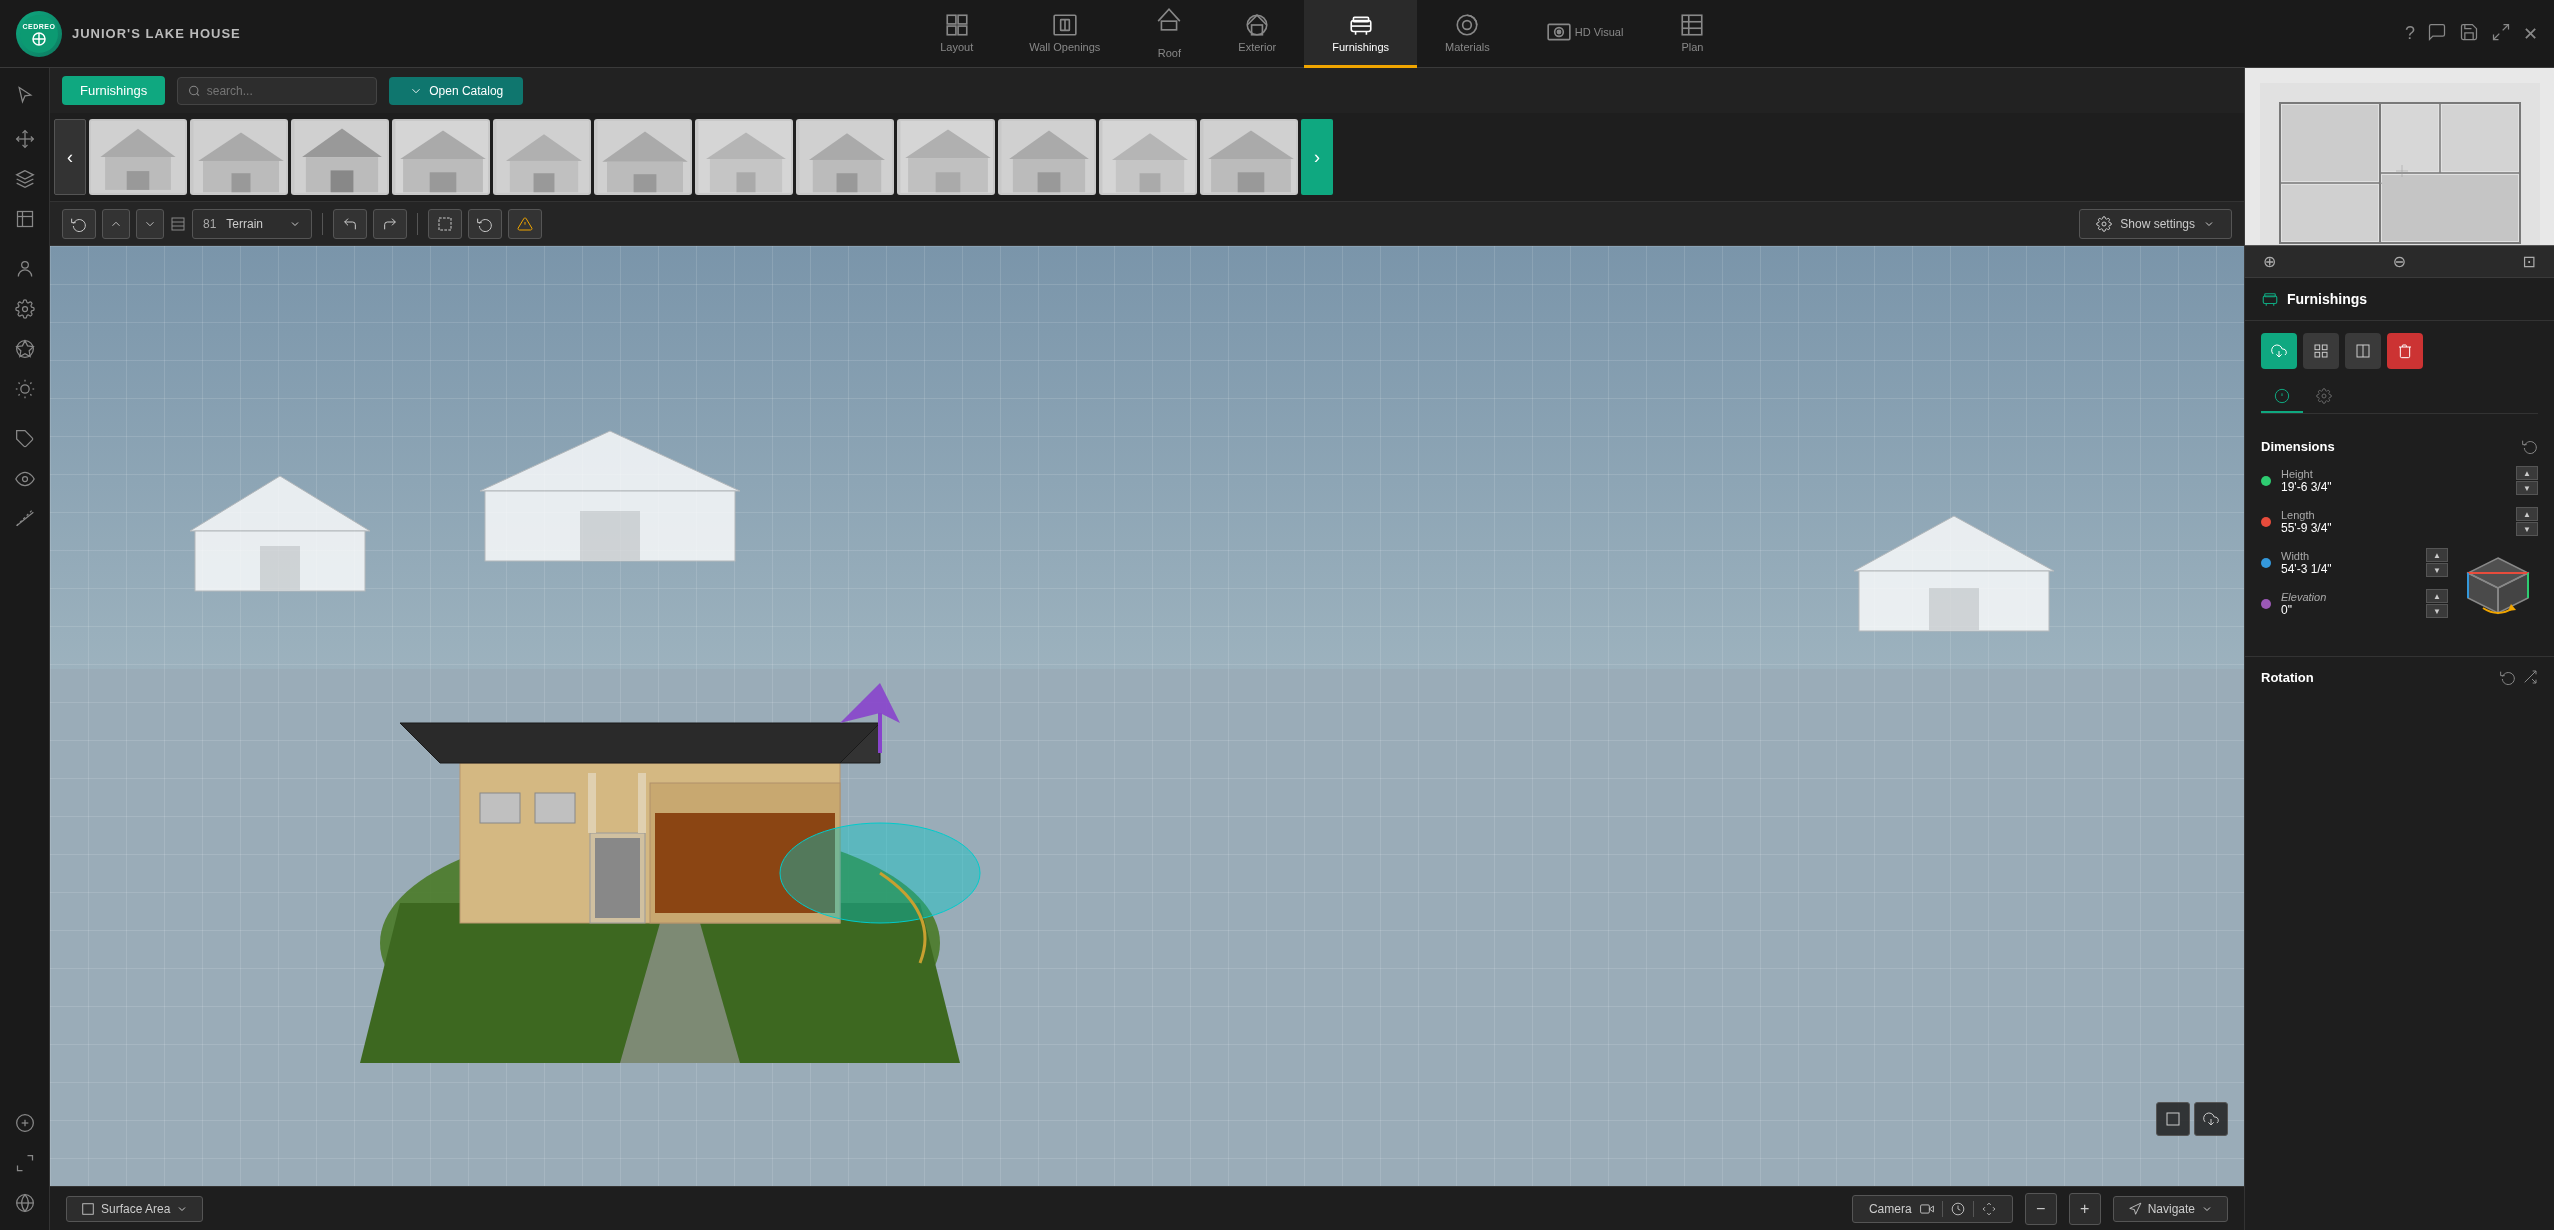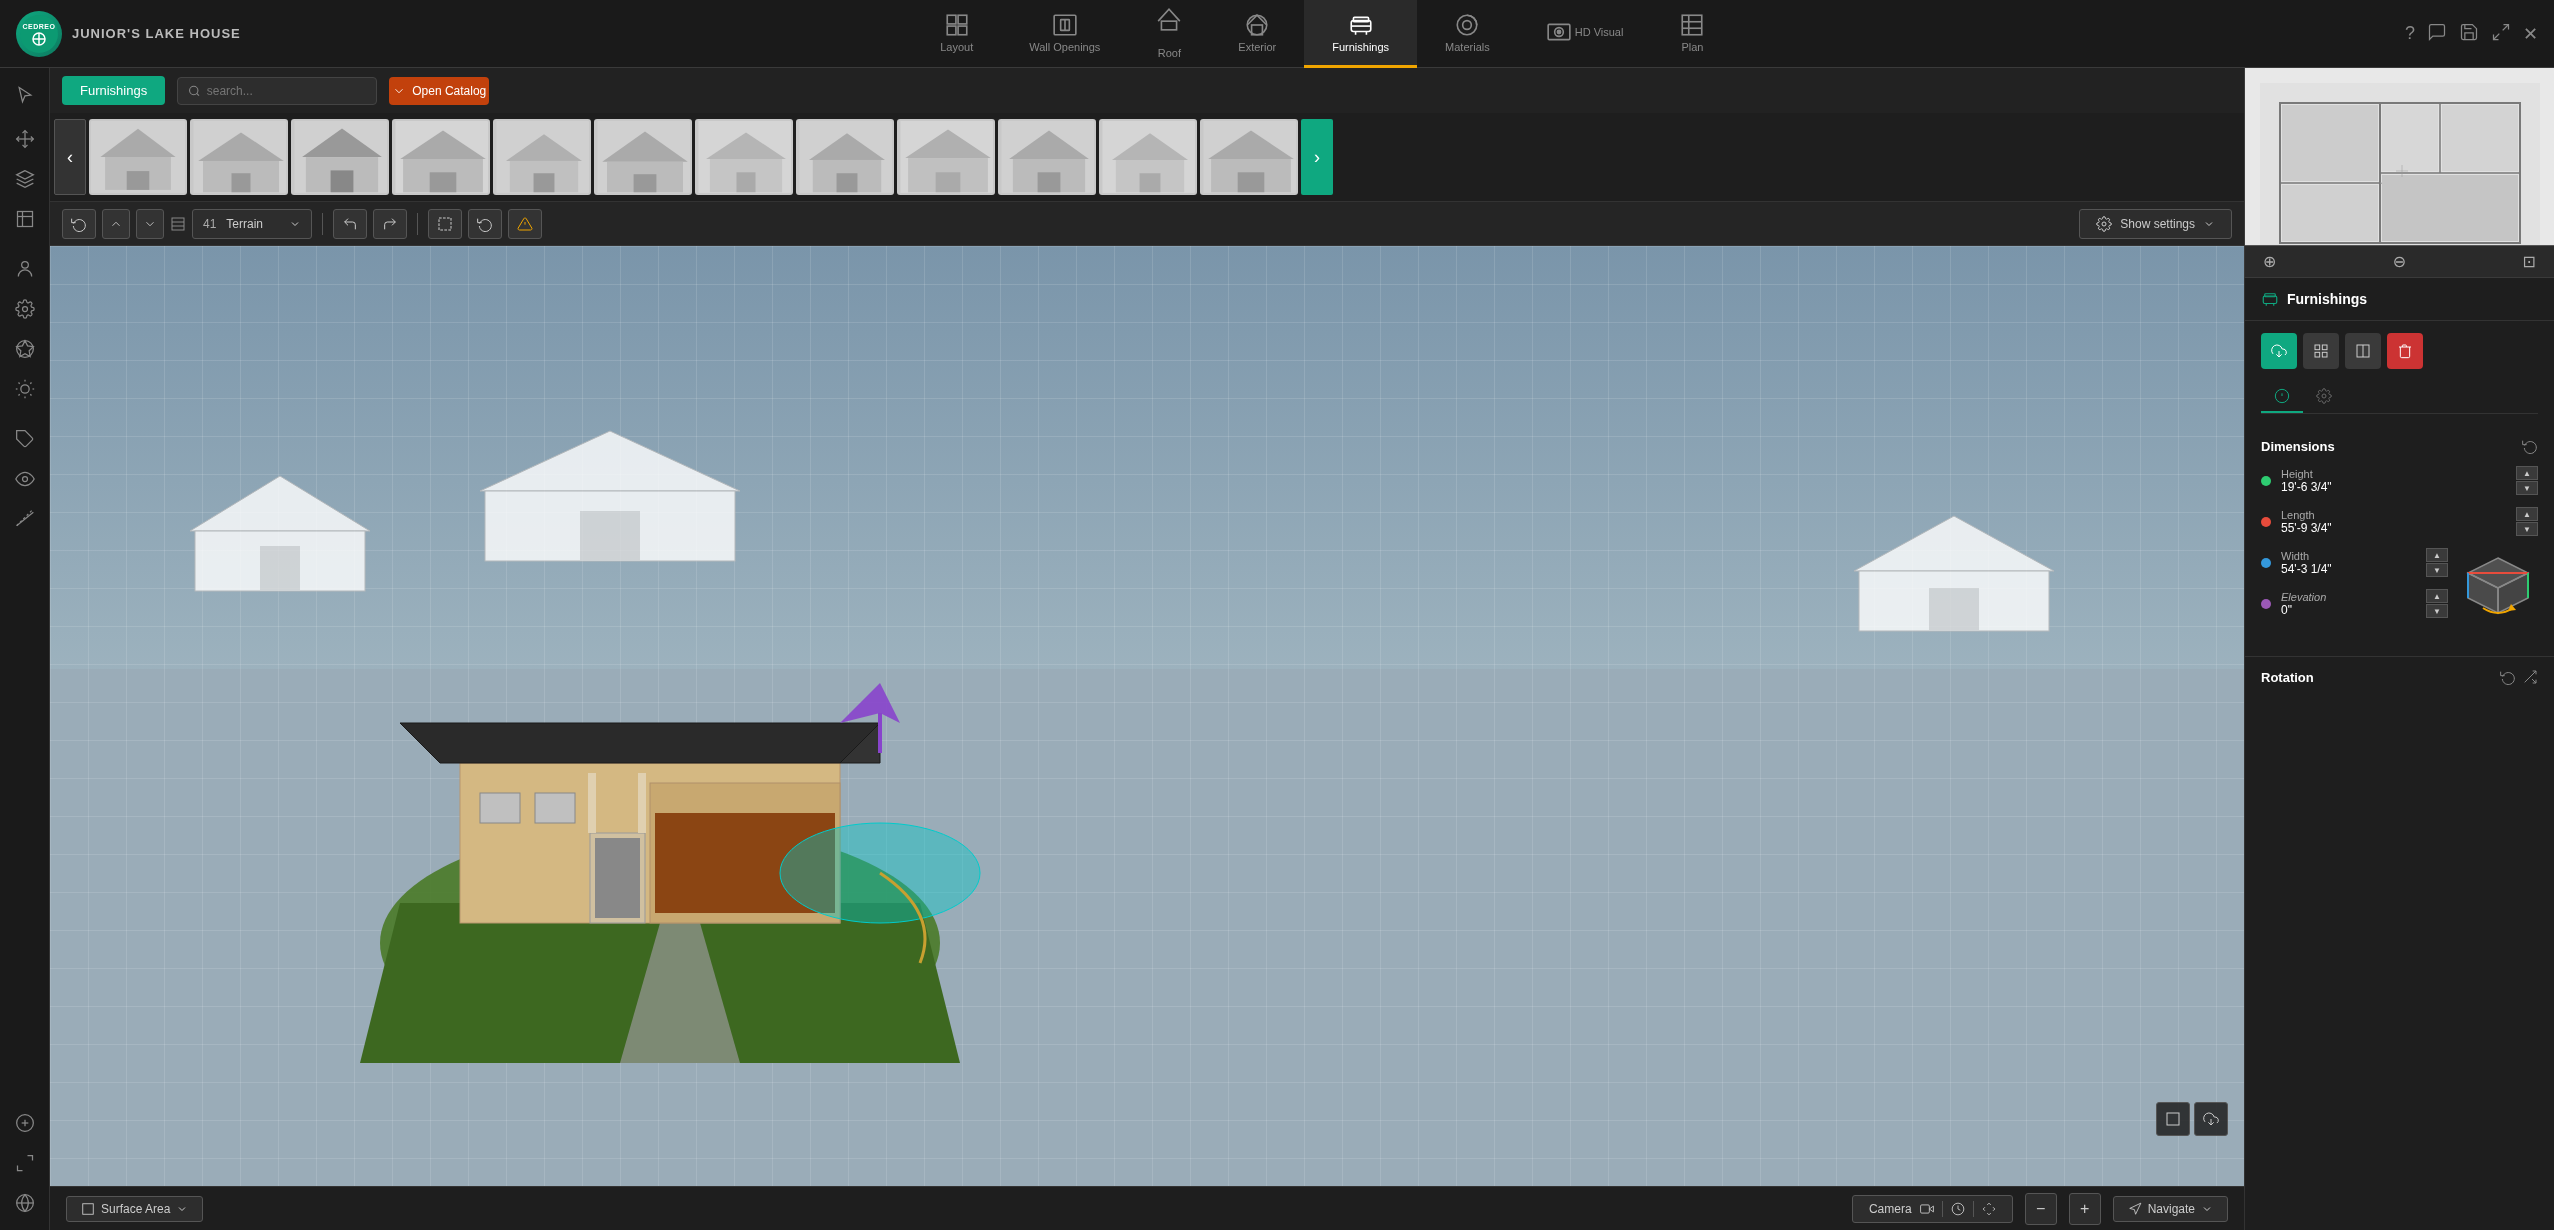--- a/index.html
+++ b/index.html
@@ -244,21 +244,21 @@
         <div style="background:#0fa880;color:#fff;padding:7px 18px;border-radius:4px;font-size:13px;cursor:pointer;">
           <span>Furnishings</span>
         </div>
         <div style="display:flex;align-items:center;gap:6px;background:#2d2d2d;border:1px solid #444;border-radius:4px;padding:6px 10px;width:200px;">
           <svg width="14" height="14" viewBox="0 0 24 24" fill="none" stroke="#888" stroke-width="2">
               <circle cx="11" cy="11" r="8"></circle>
               <line x1="21" y1="21" x2="16.65" y2="16.65"></line>
             </svg>
           <input type="text" style="background: none; border: none; outline: none; color: rgb(204, 204, 204); font-size: 12px; width: 100%;" placeholder="search...">
         </div>
-        <div style="background:#c2410c;color:#fff;padding:7px 3px;border-radius:4px;font-size:12px;cursor:pointer;display:flex;align-items:center;gap:6px;">
+        <div style="background:#0f766e;color:#fff;padding:7px 20px;border-radius:4px;font-size:12px;cursor:pointer;display:flex;align-items:center;gap:6px;">
           <svg width="14" height="14" viewBox="0 0 24 24" fill="none" stroke="currentColor" stroke-width="1.5">
               <polyline points="6,9 12,15 18,9"></polyline>
             </svg>
           <span>Open Catalog</span>
         </div>
       </div>
 
       <div style="display:flex;align-items:center;background:#1e1e1e;padding:6px 4px;gap:3px;overflow:hidden;">
         <button style="width:32px;height:76px;background:#333;border:1px solid #555;color:#fff;cursor:pointer;border-radius:2px;font-size:18px;display:flex;align-items:center;justify-content:center;flex-shrink:0;">‹</button>
 
@@ -382,21 +382,21 @@
           </svg>
       </button>
 
       <svg width="16" height="16" viewBox="0 0 24 24" fill="none" stroke="#888" stroke-width="1.5">
           <rect x="3" y="3" width="18" height="18"></rect>
           <line x1="3" y1="9" x2="21" y2="9"></line>
           <line x1="3" y1="15" x2="21" y2="15"></line>
         </svg>
 
       <div style="background:#2d2d2d;border:1px solid #555;color:#ccc;border-radius:3px;padding:4px 10px;font-size:12px;height:30px;display:flex;align-items:center;gap:6px;cursor:pointer;min-width:120px;">
-        <span style="color:#aaa;">41</span>
+        <span style="color:#aaa;">81</span>
         <span style="margin-left:4px;">Terrain</span>
         <svg width="12" height="12" viewBox="0 0 24 24" fill="none" stroke="currentColor" stroke-width="2" style="margin-left:auto;">
             <polyline points="6,9 12,15 18,9"></polyline>
           </svg>
       </div>
 
       <div style="width:1px;height:22px;background:#555;margin:0 4px;"></div>
 
       <button style="background:#333;border:1px solid #555;color:#ccc;border-radius:3px;padding:4px 8px;cursor:pointer;height:30px;display:flex;align-items:center;">
         <svg width="16" height="16" viewBox="0 0 24 24" fill="none" stroke="currentColor" stroke-width="1.5">

